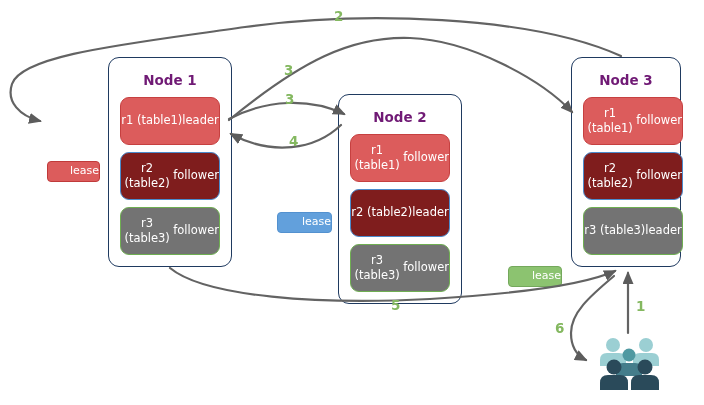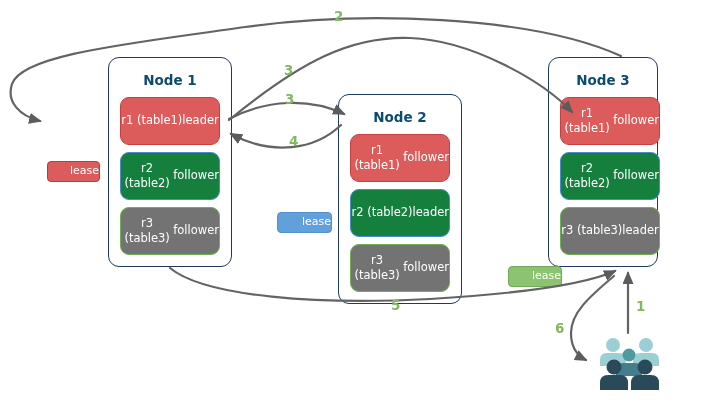--- a/index.html
+++ b/index.html
@@ -7,31 +7,31 @@
     position:relative;width:704px;height:405px;background:#ffffff;overflow:hidden;
     font-family:"DejaVu Sans","Liberation Sans",sans-serif;
   }
   
   .node{
     position:absolute;top:57px;height:210px;width:124px;
     background:#ffffff;border:1.6px solid #1f3a60;border-radius:11px;
     box-sizing:border-box;padding:11px 11px 0 11px;z-index:2;
   }
   .node-title{
-    text-align:center;font-weight:bold;font-size:13.5px;color:#0c4a6e;
+    text-align:center;font-weight:bold;font-size:13.5px;color:#701a75;
     height:23px;line-height:23px;margin-bottom:5px;
   }
   .replica{
     width:100px;height:48px;margin:0 auto 7px auto;border-radius:9px;
     box-sizing:border-box;border:1.6px solid;display:flex;flex-direction:row;
     align-items:center;justify-content:center;color:#ffffff;font-size:11.5px;line-height:1.32;
     text-align:center;
   }
   .replica.red{background:#dc5c5c;border-color:#c64040;}
-  .replica.blue{background:#15803d;border-color:#4b8bcc;justify-content:flex-end;}
+  .replica.blue{background:#7f1d1d;border-color:#4b8bcc;}
   .replica.green{background:#737373;border-color:#6fae52;}
   
   .lease{
     position:absolute;height:21px;box-sizing:border-box;border-radius:4px;border:1.6px solid;
     color:#ffffff;font-size:11px;text-align:right;line-height:18px;z-index:2;margin-top:47px;
   }
   .lease.red{left:47px;top:114px;width:53px;background:#dc5c5c;border-color:#c03a3a;}
   .lease.blue{left:277px;top:165px;width:55px;background:#62a0dc;border-color:#5391cf;}
   .lease.green{left:508px;top:219px;width:54px;background:#8cc370;border-color:#74a85c;}
   
@@ -78,21 +78,21 @@
     <div class="replica blue">
       <div>r2 (table2)</div>
       <div>leader</div>
     </div>
     <div class="replica green">
       <div>r3 (table3)</div>
       <div>follower</div>
     </div>
   </div>
 
-  <div class="node" style="left:548px;width:110px;">
+  <div class="node" style="left:571px;width:110px;">
     <div class="node-title">Node 3</div>
     <div class="replica red">
       <div>r1 (table1)</div>
       <div>follower</div>
     </div>
     <div class="replica blue">
       <div>r2 (table2)</div>
       <div>follower</div>
     </div>
     <div class="replica green">

